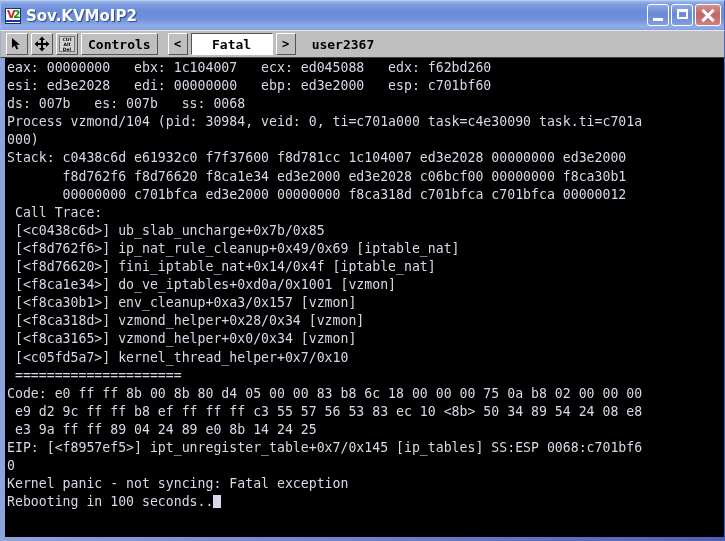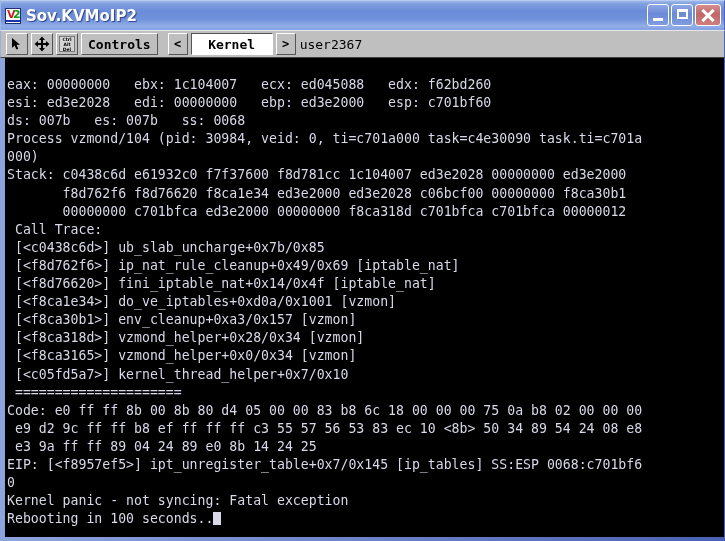--- a/index.html
+++ b/index.html
@@ -201,23 +201,23 @@
     align-items: center;
     justify-content: center;
     color: #000;
     font-size: 13px;
     font-weight: bold;
     font-family: "DejaVu Sans Mono", monospace;
   }
   #user-label {
     color: #000000;
     font-size: 13px;
-    font-weight: normal;
-    font-family: "DejaVu Sans Mono", monospace;
-    margin-left: 1px;
+    font-weight: bold;
+    font-family: "DejaVu Sans Mono", monospace;
+    margin-left: 13px;
     white-space: nowrap;
   }
 
   
   #terminal-wrap {
     flex: 1 1 auto;
     position: relative;
     display: flex;
     background: #000000;
     border-left: 5px solid;
@@ -229,21 +229,21 @@
   }
   #terminal {
     flex: 1 1 auto;
     background: #000000;
     color: #d8d8e8;
     font-family: "DejaVu Sans Mono", monospace;
     font-size: 13.2px;
     line-height: 18.1px;
     white-space: pre;
     overflow: hidden;
-    padding: 18px 0 0 2px;
+    padding: 1px 0 0 2px;
     letter-spacing: 0px;
   }
   #terminal .line { height: 18.1px; }
   .cursor {
     display: inline-block;
     width: 8px;
     height: 13px;
     background: #d8d8e8;
     vertical-align: -2px;
   }
@@ -301,21 +301,21 @@
         <span>Alt</span>
         <span>Del</span>
       </span>
     </div>
 
     <div class="tb-btn">Controls</div>
 
     <div id="tb-sep"></div>
 
     <div class="tb-btn tb-arrow">&lt;</div>
-    <div id="shared-field">Kernel</div>
+    <div id="shared-field">Fatal</div>
     <div class="tb-btn tb-arrow">&gt;</div>
 
     <div id="user-label">user2367</div>
   </div>
 
   <div id="terminal-wrap">
     <div id="terminal"><div class="line">eax: 00000000   ebx: 1c104007   ecx: ed045088   edx: f62bd260</div><div class="line">esi: ed3e2028   edi: 00000000   ebp: ed3e2000   esp: c701bf60</div><div class="line">ds: 007b   es: 007b   ss: 0068</div><div class="line">Process vzmond/104 (pid: 30984, veid: 0, ti=c701a000 task=c4e30090 task.ti=c701a</div><div class="line">000)</div><div class="line">Stack: c0438c6d e61932c0 f7f37600 f8d781cc 1c104007 ed3e2028 00000000 ed3e2000</div><div class="line">       f8d762f6 f8d76620 f8ca1e34 ed3e2000 ed3e2028 c06bcf00 00000000 f8ca30b1</div><div class="line">       00000000 c701bfca ed3e2000 00000000 f8ca318d c701bfca c701bfca 00000012</div><div class="line"> Call Trace:</div><div class="line"> [&lt;c0438c6d&gt;] ub_slab_uncharge+0x7b/0x85</div><div class="line"> [&lt;f8d762f6&gt;] ip_nat_rule_cleanup+0x49/0x69 [iptable_nat]</div><div class="line"> [&lt;f8d76620&gt;] fini_iptable_nat+0x14/0x4f [iptable_nat]</div><div class="line"> [&lt;f8ca1e34&gt;] do_ve_iptables+0xd0a/0x1001 [vzmon]</div><div class="line"> [&lt;f8ca30b1&gt;] env_cleanup+0xa3/0x157 [vzmon]</div><div class="line"> [&lt;f8ca318d&gt;] vzmond_helper+0x28/0x34 [vzmon]</div><div class="line"> [&lt;f8ca3165&gt;] vzmond_helper+0x0/0x34 [vzmon]</div><div class="line"> [&lt;c05fd5a7&gt;] kernel_thread_helper+0x7/0x10</div><div class="line"> =====================</div><div class="line">Code: e0 ff ff 8b 00 8b 80 d4 05 00 00 83 b8 6c 18 00 00 00 75 0a b8 02 00 00 00</div><div class="line"> e9 d2 9c ff ff b8 ef ff ff ff c3 55 57 56 53 83 ec 10 &lt;8b&gt; 50 34 89 54 24 08 e8</div><div class="line"> e3 9a ff ff 89 04 24 89 e0 8b 14 24 25</div><div class="line">EIP: [&lt;f8957ef5&gt;] ipt_unregister_table+0x7/0x145 [ip_tables] SS:ESP 0068:c701bf6</div><div class="line">0</div><div class="line">Kernel panic - not syncing: Fatal exception</div><div class="line">Rebooting in 100 seconds..<span class="cursor"></span></div></div>
   </div>
 
 </div>

